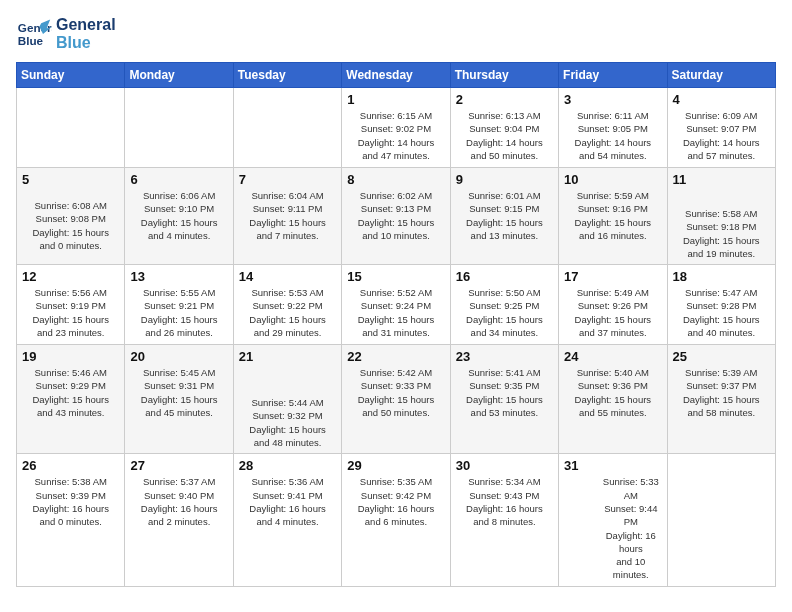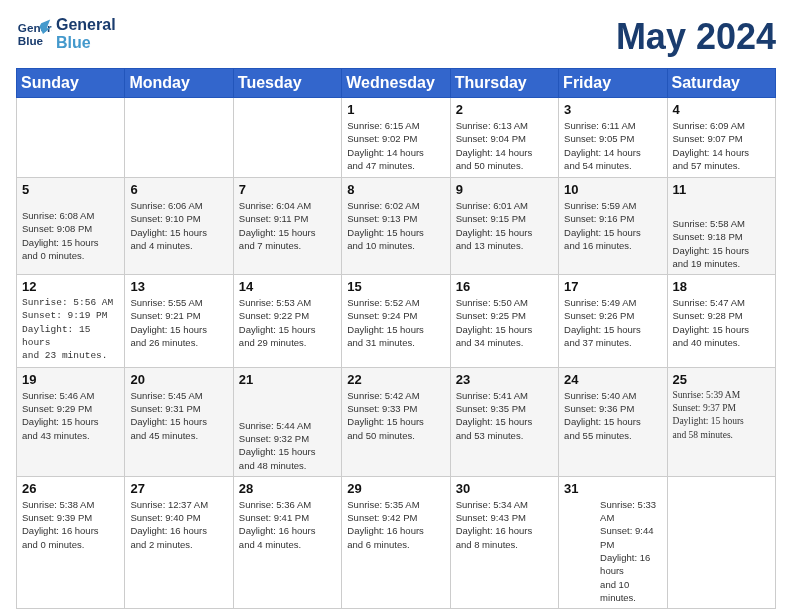--- a/index.html
+++ b/index.html
@@ -38,21 +38,21 @@
       color: #333;
     }
     table {
       width: 100%;
       border-collapse: collapse;
       table-layout: fixed;
     }
     thead tr th {
       background-color: #3366cc;
       color: #fff;
-      font-size: 16px;
+      font-size: 12px;
       font-weight: bold;
       padding: 5px 4px;
       text-align: left;
       border: 1px solid #2255bb;
     }
     tbody tr td {
       border: 1px solid #ccc;
       vertical-align: top;
       padding: 4px 5px;
       font-size: 9.5px;
@@ -67,20 +67,21 @@
       font-weight: bold;
       font-size: 13px;
       color: #111;
       display: block;
       margin-bottom: 2px;
     }
     .day-info {
       line-height: 1.4;
       font-size: 9.5px;
       color: #333;
+      text-align: center;
     }
     .empty {
       background: #fff !important;
     }
   </style>
 </head>
 <body>
 
 <div class="header">
   <div class="logo">
@@ -89,21 +90,20 @@
       <text x="2" y="32" font-size="13" font-weight="bold" fill="#1a3c6e">Blue</text>
 
       <polygon points="28,8 38,4 34,14 40,12 30,20 26,12" fill="#4499cc"></polygon>
     </svg>
     <div>
       <div style="font-size:16px;font-weight:bold;color:#1a3c6e;">General</div>
       <div style="font-size:16px;font-weight:bold;color:#4499cc;">Blue</div>
     </div>
   </div>
   <div class="title-block">
-    <div class="month-title">May 2024</div>
   </div>
 </div>
 
 <table>
   <thead>
     <tr>
     <th>Sunday</th>
         <th>Monday</th>
         <th>Tuesday</th>
         <th>Wednesday</th>
@@ -193,21 +193,21 @@
           <span class="day-num">11</span>
           <div class="day-info" style="white-space: pre-line; margin-top: 20px;">Sunrise: 5:58 AM
 Sunset: 9:18 PM
 Daylight: 15 hours
 and 19 minutes.</div>
         </td>
       </tr>
       <tr>
         <td>
           <span class="day-num">12</span>
-          <div class="day-info" style="white-space: pre-line; font-family: Liberation Mono, monospace;">Sunrise: 5:56 AM
+          <div class="day-info" style="white-space: pre-line;">Sunrise: 5:56 AM
 Sunset: 9:19 PM
 Daylight: 15 hours
 and 23 minutes.</div>
         </td>
         <td>
           <span class="day-num">13</span>
           <div class="day-info" style="white-space: pre-line;">Sunrise: 5:55 AM
 Sunset: 9:21 PM
 Daylight: 15 hours
 and 26 minutes.</div>
@@ -286,37 +286,37 @@
         </td>
         <td>
           <span class="day-num">24</span>
           <div class="day-info" style="white-space: pre-line;">Sunrise: 5:40 AM
 Sunset: 9:36 PM
 Daylight: 15 hours
 and 55 minutes.</div>
         </td>
         <td>
           <span class="day-num">25</span>
-          <div class="day-info" style="white-space: pre-line; font-family: Liberation Serif, serif;">Sunrise: 5:39 AM
+          <div class="day-info" style="white-space: pre-line;">Sunrise: 5:39 AM
 Sunset: 9:37 PM
 Daylight: 15 hours
 and 58 minutes.</div>
         </td>
       </tr>
       <tr>
         <td>
           <span class="day-num">26</span>
           <div class="day-info" style="white-space: pre-line;">Sunrise: 5:38 AM
 Sunset: 9:39 PM
 Daylight: 16 hours
 and 0 minutes.</div>
         </td>
         <td>
           <span class="day-num">27</span>
-          <div class="day-info" style="white-space: pre-line;">Sunrise: 12:37 AM
+          <div class="day-info" style="white-space: pre-line;">Sunrise: 5:37 AM
 Sunset: 9:40 PM
 Daylight: 16 hours
 and 2 minutes.</div>
         </td>
         <td>
           <span class="day-num">28</span>
           <div class="day-info" style="white-space: pre-line;">Sunrise: 5:36 AM
 Sunset: 9:41 PM
 Daylight: 16 hours
 and 4 minutes.</div>

